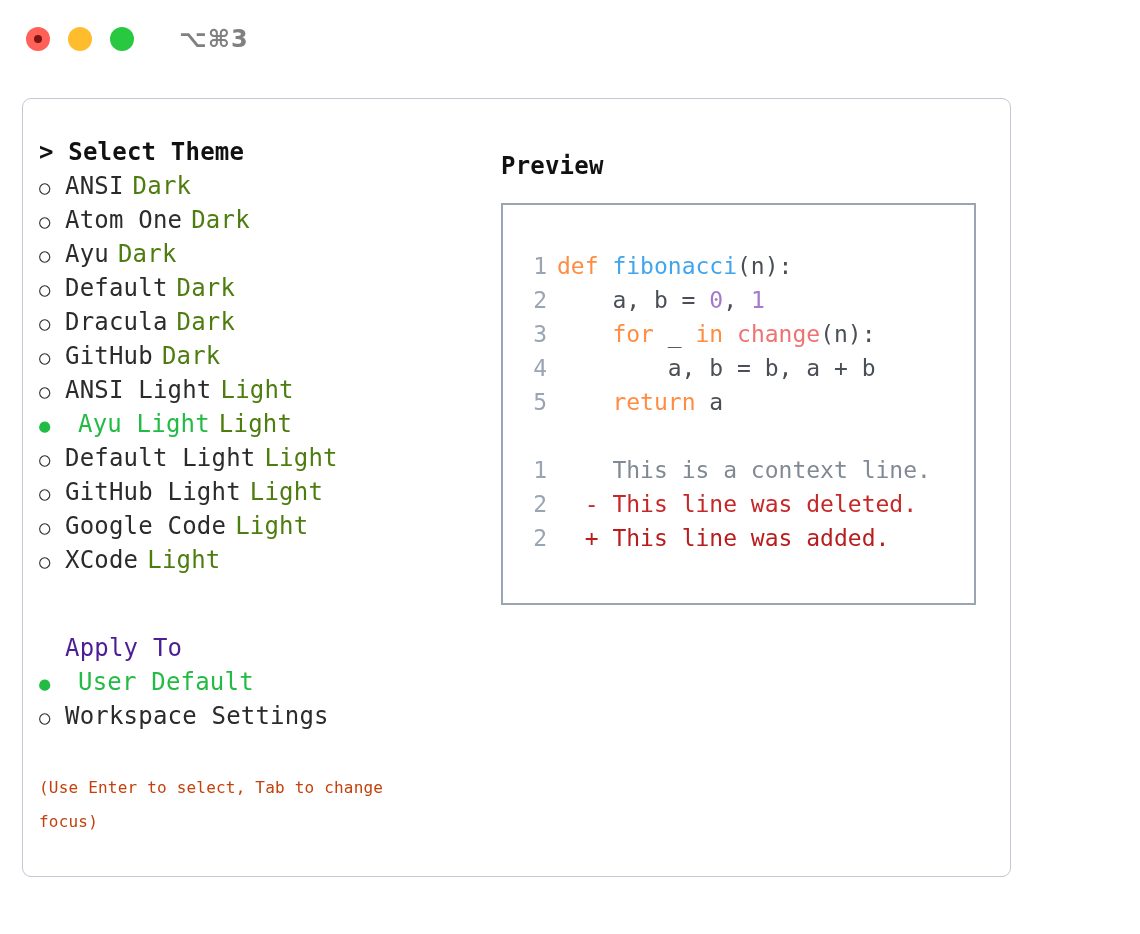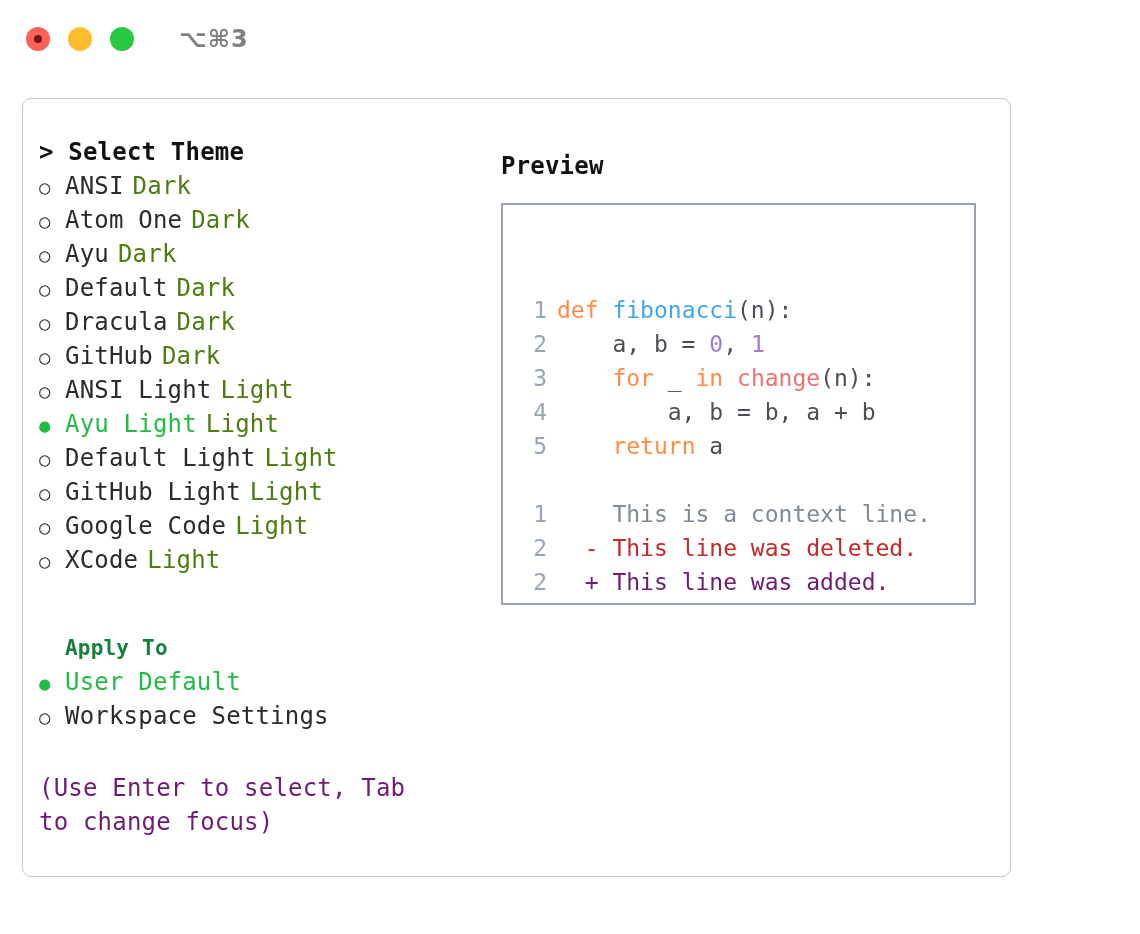--- a/index.html
+++ b/index.html
@@ -123,40 +123,39 @@
   .marker {
     display: inline-block;
     width: 26px;
     flex: 0 0 26px;
     color: #333333;
     font-size: 19px;
     line-height: 34px;
   }
   .marker.selected { color: #22bb44; }
   .opt-label { color: #2b2b2b; }
-  .opt-row.selected .opt-label { color: #22bb44; }
+  .opt-row.selected .opt-label { color: #22bb44; margin-left: 13px; }
   .opt-suffix { color: #4d7c0f; margin-left: 9px; text-align: right; }
 
   .section-title {
-    font-size: 21px;
-    color: #15803d;
+    font-size: 24px;
+    color: #4c1d95;
     line-height: 34px;
     height: 34px;
     white-space: pre;
     padding-left: 26px;
     letter-spacing: 0.2px;
-    font-weight: bold;
   }
 
   .spacer-lg { height: 54px; }
   .spacer-md { height: 38px; }
 
   .hint {
-    font-size: 24px;
-    color: #701a75;
+    font-size: 16px;
+    color: #c2410c;
     line-height: 34px;
     width: 400px;
     letter-spacing: 0.2px;
   }
 
   
   .right-col {
     position: absolute;
     left: 478px;
     top: 50px;
@@ -198,32 +197,31 @@
   .lineno {
     flex: 0 0 44px;
     width: 44px;
     text-align: right;
     color: #9aa5b4;
     padding-right: 0;
   }
   .code-text {
     padding-left: 10px;
     color: #4a4f56;
-    margin-top: 44px;
   }
 
   .tok-kw      { color: #ff8c42; }
   .tok-fn      { color: #3fa5ee; }
   .tok-builtin { color: #f07171; }
   .tok-num     { color: #a37acc; }
   .tok-plain   { color: #4a4f56; }
 
   .diff-ctx { color: #808a94; }
   .diff-del { color: #c62828; }
-  .diff-add { color: #701a75; }
+  .diff-add { color: #b91c1c; }
 
   .blank-line { height: 34px; }
 </style>
 </head>
 <body>
 
 <div class="window">
 
   <div class="titlebar">
     <div class="lights">

